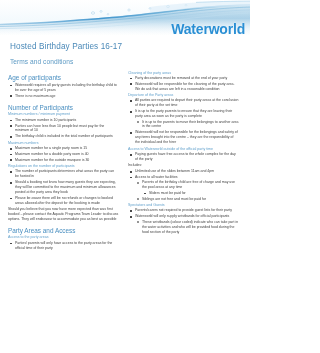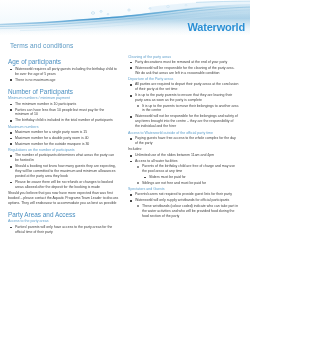--- a/index.html
+++ b/index.html
@@ -28,21 +28,21 @@
     left: 0;
     top: 0;
     width: 250px;
     height: 36px;
     display: block;
   }
   .brand-logo {
     position: absolute;
     right: 5px;
     top: 21px;
-    font-size: 11px;
+    font-size: 14px;
     font-weight: bold;
     letter-spacing: -0.2px;
     color: #2a8fd4;
     font-family: "Liberation Sans", sans-serif;
     text-shadow: 0 0 1px rgba(255,255,255,0.9);
     z-index: 5;
   }
 
   
   .title-block {
@@ -193,20 +193,21 @@
     <ellipse cx="150" cy="8.4" rx="1.0" ry="0.8" fill="none" stroke="#7bb7de" stroke-width="0.4" opacity="0.7"></ellipse>
     <ellipse cx="168" cy="6.6" rx="1.4" ry="1.1" fill="none" stroke="#7bb7de" stroke-width="0.4" opacity="0.7"></ellipse>
     <ellipse cx="186" cy="5.2" rx="1.0" ry="0.85" fill="none" stroke="#8cc0e2" stroke-width="0.4" opacity="0.65"></ellipse>
     <path d="M150,7 C168,4.6 190,2.6 215,1.8 C232,1.3 244,1.2 250,1.2 L250,6 C238,6 220,6.6 200,8 C180,9.4 164,11 150,12.6 Z" fill="#d8ebf7" opacity="0.55"></path>
     <path d="M196,2.4 C214,1.6 234,1.2 250,1.1" fill="none" stroke="#86bee1" stroke-width="0.55" opacity="0.8"></path>
   </svg>
   <div class="brand-logo">Waterworld</div>
 </div>
 
 <div class="title-block">
+  <div class="page-title">Hosted Birthday Parties 16-17</div>
   <div class="subtitle">Terms and conditions</div>
 </div>
 
 <div class="columns">
 
   <div class="col">
 
     <h2 class="sec-head">Age of participants</h2>
     <ul class="lvl1">
       <li>Waterworld requires all party guests including the birthday child to be over the age of 5 years</li>

